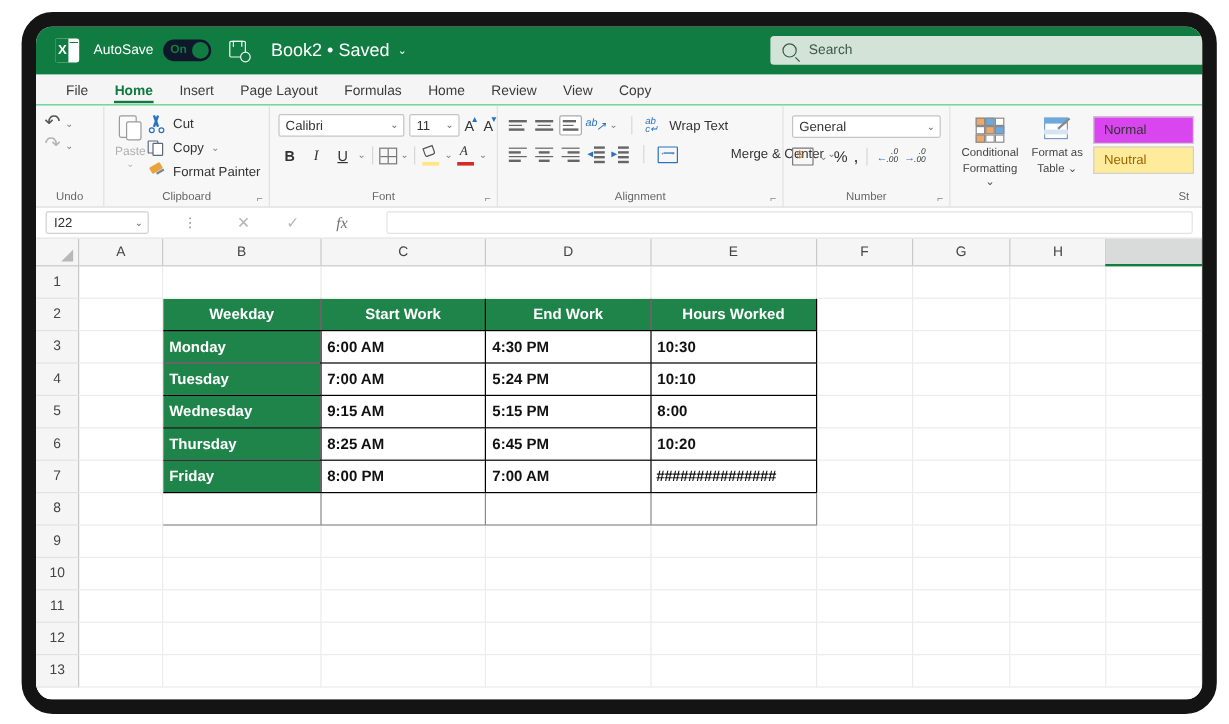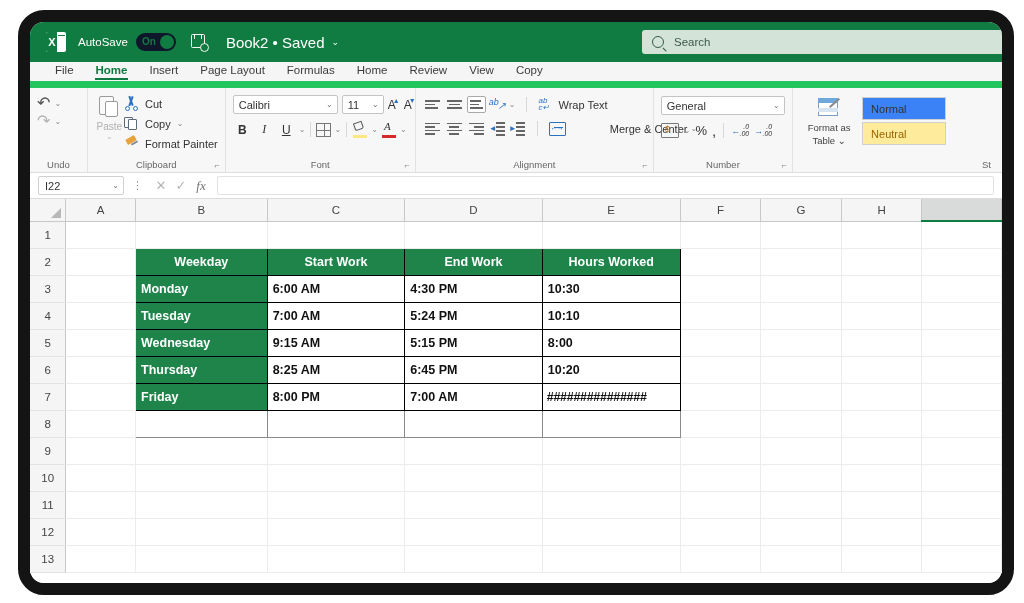--- a/index.html
+++ b/index.html
@@ -145,21 +145,21 @@
     transform: rotate(45deg);
   }
   .search-ph { font-size: 11.5px; color: #3d5a49; }
 
   
   .tabbar {
     height: 26px;
     background: #F5F5F5;
     display: flex; align-items: flex-end;
     padding-left: 14px;
-    border-bottom: 7px solid #22c55e;
+    border-bottom: 1px solid #22c55e;
   }
   .tab {
     font-size: 11.5px; color: #3b3b3b;
     padding: 2px 11px 5px 11px;
     white-space: nowrap; position: relative;
   }
   .tab.active { color: #0f7a40; font-weight: bold; }
   .tab.active::after {
     content: ""; position: absolute;
     left: 10px; right: 10px; bottom: 1px;
@@ -380,30 +380,31 @@
   }
   .style-lbl {
     font-size: 9.5px; color: #444; text-align: center;
     line-height: 11px; margin-top: 2px;
   }
   .gallery { display: flex; flex-direction: column; padding-top: 3px; }
   .gal-item {
     width: 84px; height: 23px;
     border: 1px solid #cfcfcf;
     font-size: 11px; display: flex; align-items: center;
-    padding-left: 8px; background: #3b82f6; color: #333;
+    padding-left: 8px; background: #d946ef; color: #333;
   }
   .gal-item.neutral { background: #FFEB9C; color: #9C6500; margin-top: 2px; }
 
   
   .formulabar {
     height: 26px; background: #ffffff;
     display: flex; align-items: center;
     padding: 0 8px;
     border-bottom: 1px solid #dcdcdc;
+    gap: 21px;
   }
   .namebox {
     width: 86px; height: 19px;
     border: 1px solid #d0d0d0; border-radius: 2px;
     background: #fff;
     display: flex; align-items: center; justify-content: space-between;
     padding: 0 4px 0 6px;
     font-size: 11px; color: #333;
   }
   .namebox .nchev { font-size: 8px; color: #777; }
@@ -738,20 +739,35 @@
                   <i class="z2">.00</i>
                 </span>
             </div>
           </div>
           <div class="glabel">Number</div>
           <span class="dlg-launcher">⌐</span>
         </div>
 
         <div class="group" style="width:210px;border-right:none;">
           <div class="gbody" style="gap:4px;padding-top:2px;">
+            <div class="style-btn">
+              <div class="style-glyph cf-glyph">
+                <span class="cell" style="left:1px;top:2px;background:#F0A868;"></span>
+                <span class="cell" style="left:9px;top:2px;background:#6FA8DC;"></span>
+                <span class="cell" style="left:17px;top:2px;background:#ffffff;"></span>
+                <span class="cell" style="left:1px;top:9px;background:#ffffff;"></span>
+                <span class="cell" style="left:9px;top:9px;background:#F0A868;"></span>
+                <span class="cell" style="left:17px;top:9px;background:#6FA8DC;"></span>
+                <span class="cell" style="left:1px;top:16px;background:#F0A868;"></span>
+                <span class="cell" style="left:9px;top:16px;background:#ffffff;"></span>
+                <span class="cell" style="left:17px;top:16px;background:#ffffff;"></span>
+              </div>
+              <span class="style-lbl">Conditional</span>
+              <span class="style-lbl">Formatting ⌄</span>
+            </div>
             <div class="style-btn">
               <div class="style-glyph">
                 <span style="position:absolute;left:2px;top:2px;width:20px;height:18px;border:1px solid #7a9cc0;background:#ffffff;"></span>
                 <span style="position:absolute;left:2px;top:2px;width:20px;height:5px;background:#6FA8DC;"></span>
                 <span style="position:absolute;left:2px;top:12px;width:20px;height:4px;background:#D6E4F2;"></span>
                 <span style="position:absolute;left:12px;top:6px;width:13px;height:2px;background:#8a8a8a;transform:rotate(-42deg);"></span>
               </div>
               <span class="style-lbl">Format as</span>
               <span class="style-lbl">Table ⌄</span>
             </div>

